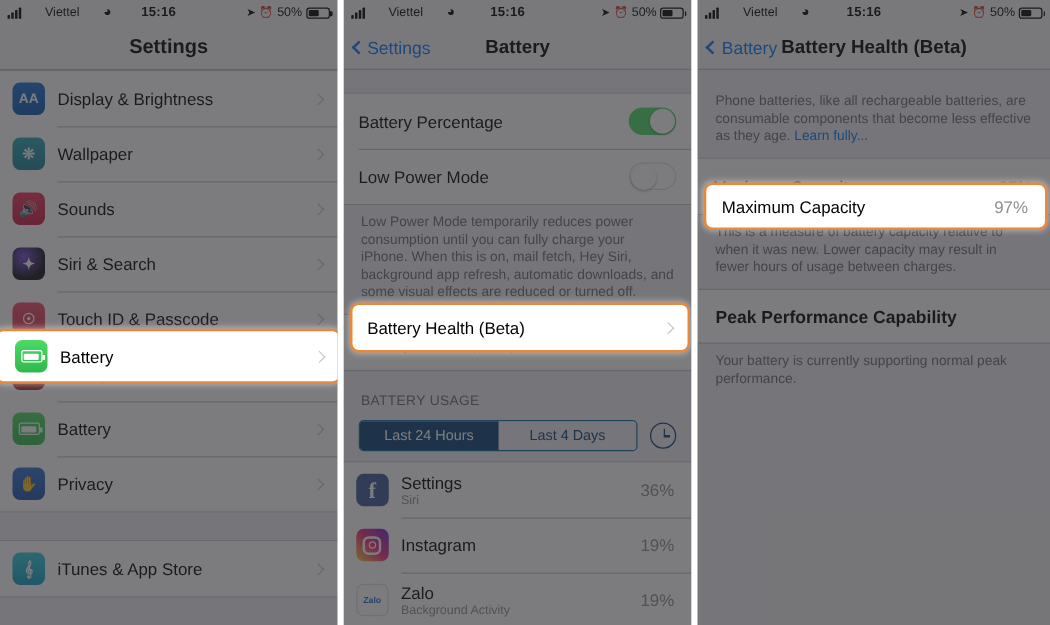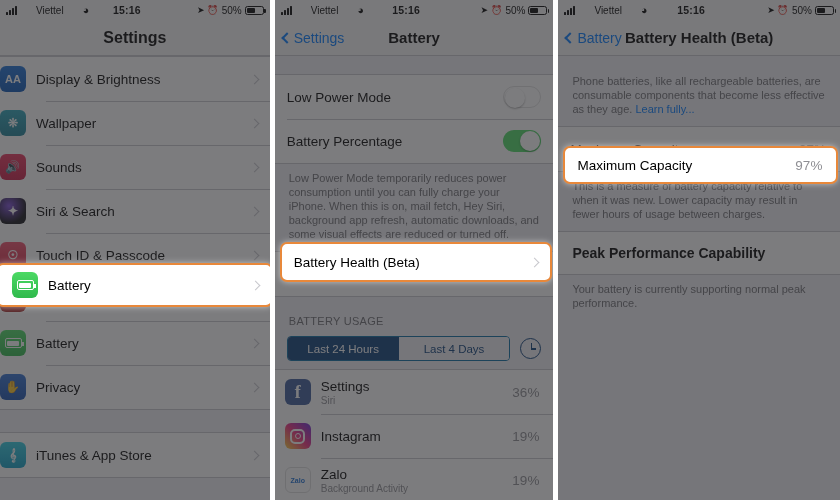--- a/index.html
+++ b/index.html
@@ -84,21 +84,21 @@
     width: 8px; height: 8px; border-left: 2px solid #007aff;
     border-bottom: 2px solid #007aff; transform: rotate(45deg);
     margin-right: 1px;
   }
 
   
   .scroll { height: 444px; overflow: hidden; background: #efeff4; }
   .group { background: #fff; border-top: .5px solid #c8c7cc; border-bottom: .5px solid #c8c7cc; }
   .row {
     display: flex; align-items: center; height: 44px;
-    background: #fff; position: relative;
+    background: #fff; padding-left: 10px; position: relative;
   }
   .row + .row::before {
     content: ""; position: absolute; left: 46px; right: 0; top: 0;
     height: .5px; background: #c8c7cc;
   }
   .row.noicon + .row.noicon::before { left: 12px; }
   .row.noicon { padding-left: 12px; }
   .row-label { font-size: 13.5px; color: #000; flex: 1; }
   .row-value { font-size: 13.5px; color: #8e8e93; margin-right: 8px; }
   .chev-r {
@@ -342,28 +342,28 @@
         <span>Settings</span>
       </div>
       <div class="nav-title">Battery</div>
     </div>
 
     <div class="scroll">
       <div class="spacer" style="height:18px;"></div>
 
       <div class="group">
         <div class="row noicon">
+          <span class="row-label">Battery Percentage</span>
+          <span class="toggle on">
+              <span class="knob"></span>
+            </span>
+        </div>
+        <div class="row noicon">
           <span class="row-label">Low Power Mode</span>
           <span class="toggle off">
-              <span class="knob"></span>
-            </span>
-        </div>
-        <div class="row noicon">
-          <span class="row-label">Battery Percentage</span>
-          <span class="toggle on">
               <span class="knob"></span>
             </span>
         </div>
       </div>
 
       <div class="footnote">Low Power Mode temporarily reduces power consumption until you can fully charge your iPhone. When this is on, mail fetch, Hey Siri, background app refresh, automatic downloads, and some visual effects are reduced or turned off.</div>
 
       <div class="group">
         <div class="row noicon">
           <span class="row-label">Battery Health (Beta)</span>

